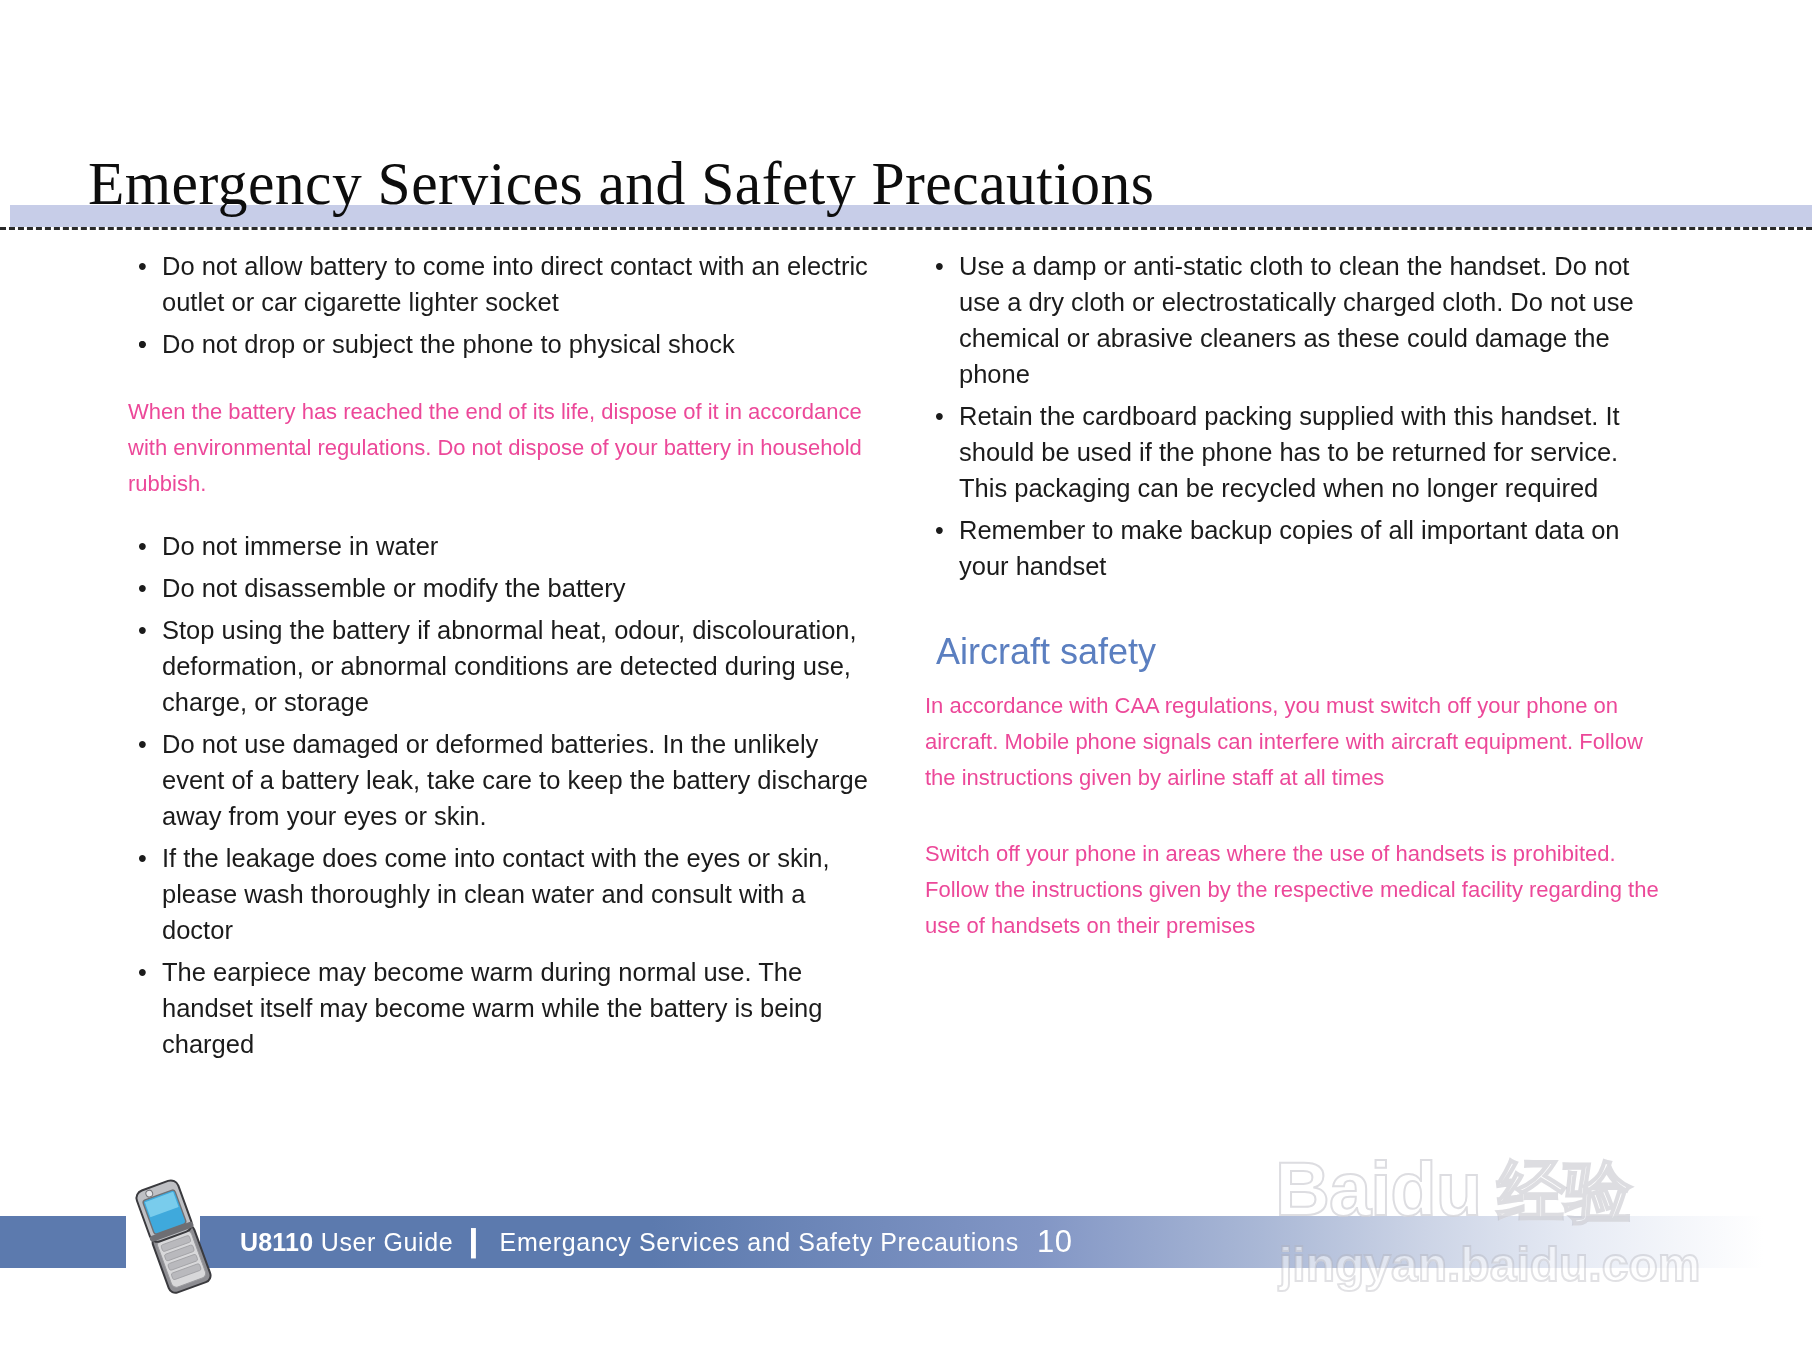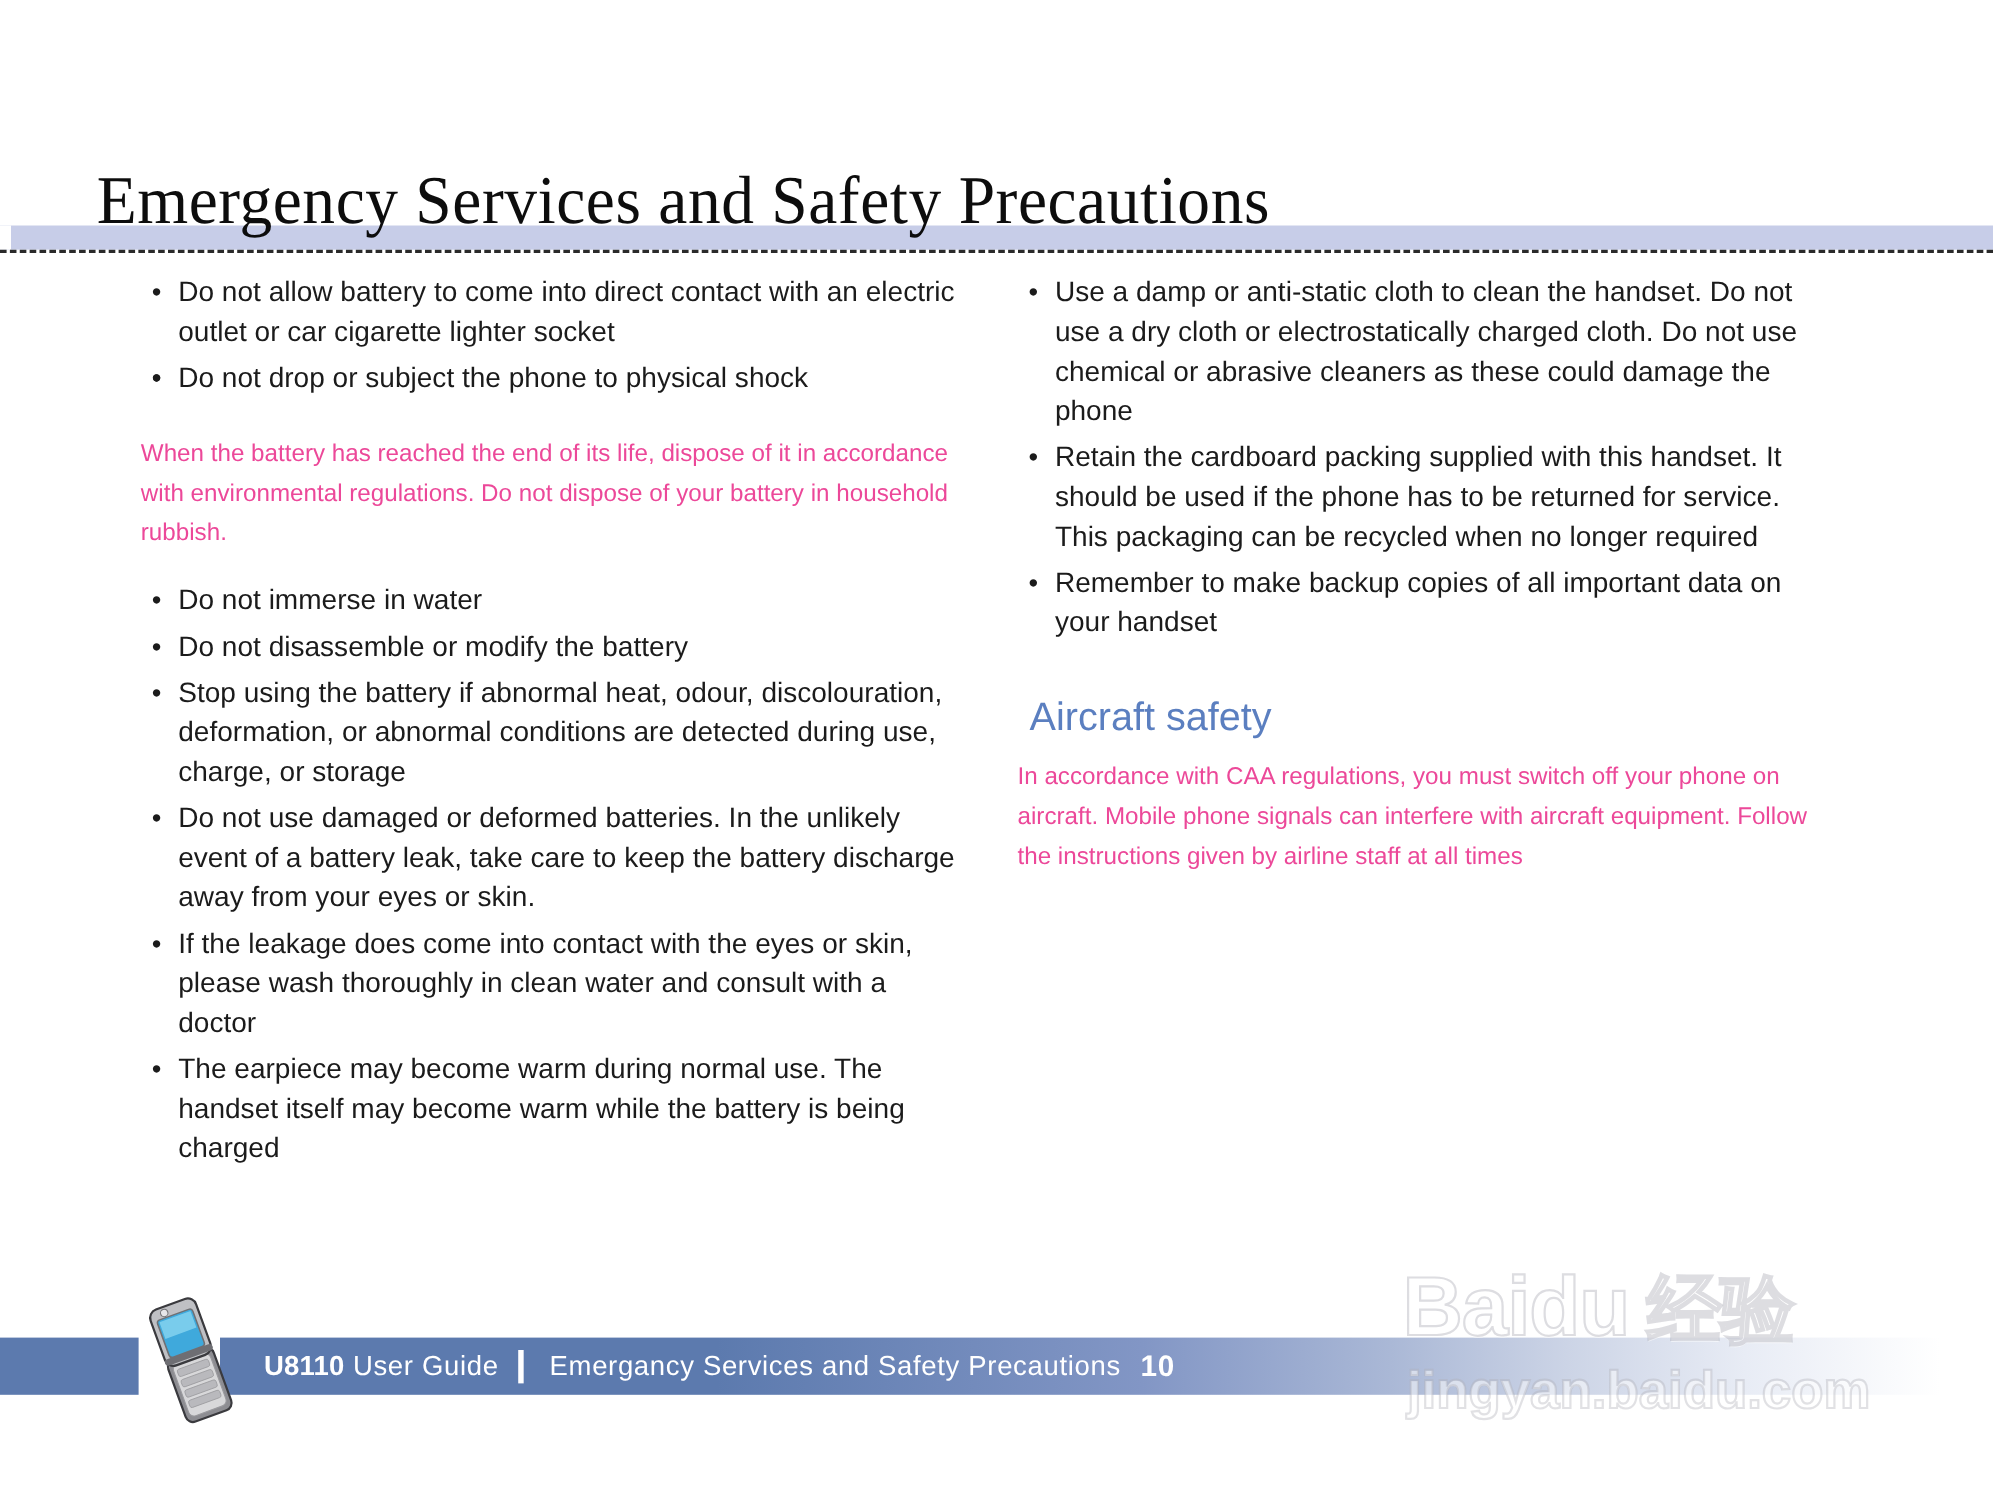--- a/index.html
+++ b/index.html
@@ -163,23 +163,23 @@
   }
   .footer-text .sep {
     display: inline-block;
     margin: 0 14px 0 14px;
     font-weight: bold;
     font-size: 25px;
     line-height: 1;
     transform: scaleX(0.55);
   }
   .footer-text .pagenum {
-    font-weight: bold;
+    font-weight: normal;
     margin-left: 18px;
-    font-size: 27px;
+    font-size: 31px;
   }
 
   
   .phone-icon {
     position: absolute;
     left: 130px;
     top: -38px;
     width: 90px;
     height: 120px;
   }
@@ -299,20 +299,21 @@
       </li>
     </ul>
 
     <div class="gap-lg"></div>
 
     <h2 class="section-heading">Aircraft safety</h2>
     <p class="body-text">In accordance with CAA regulations, you must switch off your phone on aircraft. Mobile phone signals can interfere with aircraft equipment. Follow the instructions given by airline staff at all times</p>
 
     <div class="gap-lg"></div>
 
+    <p class="body-text">Switch off your phone in areas where the use of handsets is prohibited. Follow the instructions given by the respective medical facility regarding the use of handsets on their premises</p>
 
   </div>
 
 </div>
 
 <div id="watermark">
   <div class="wm-logo">
     <span>Baidu</span><span class="cn">经验</span>
   </div>
   <div class="wm-url">jingyan.baidu.com</div>

